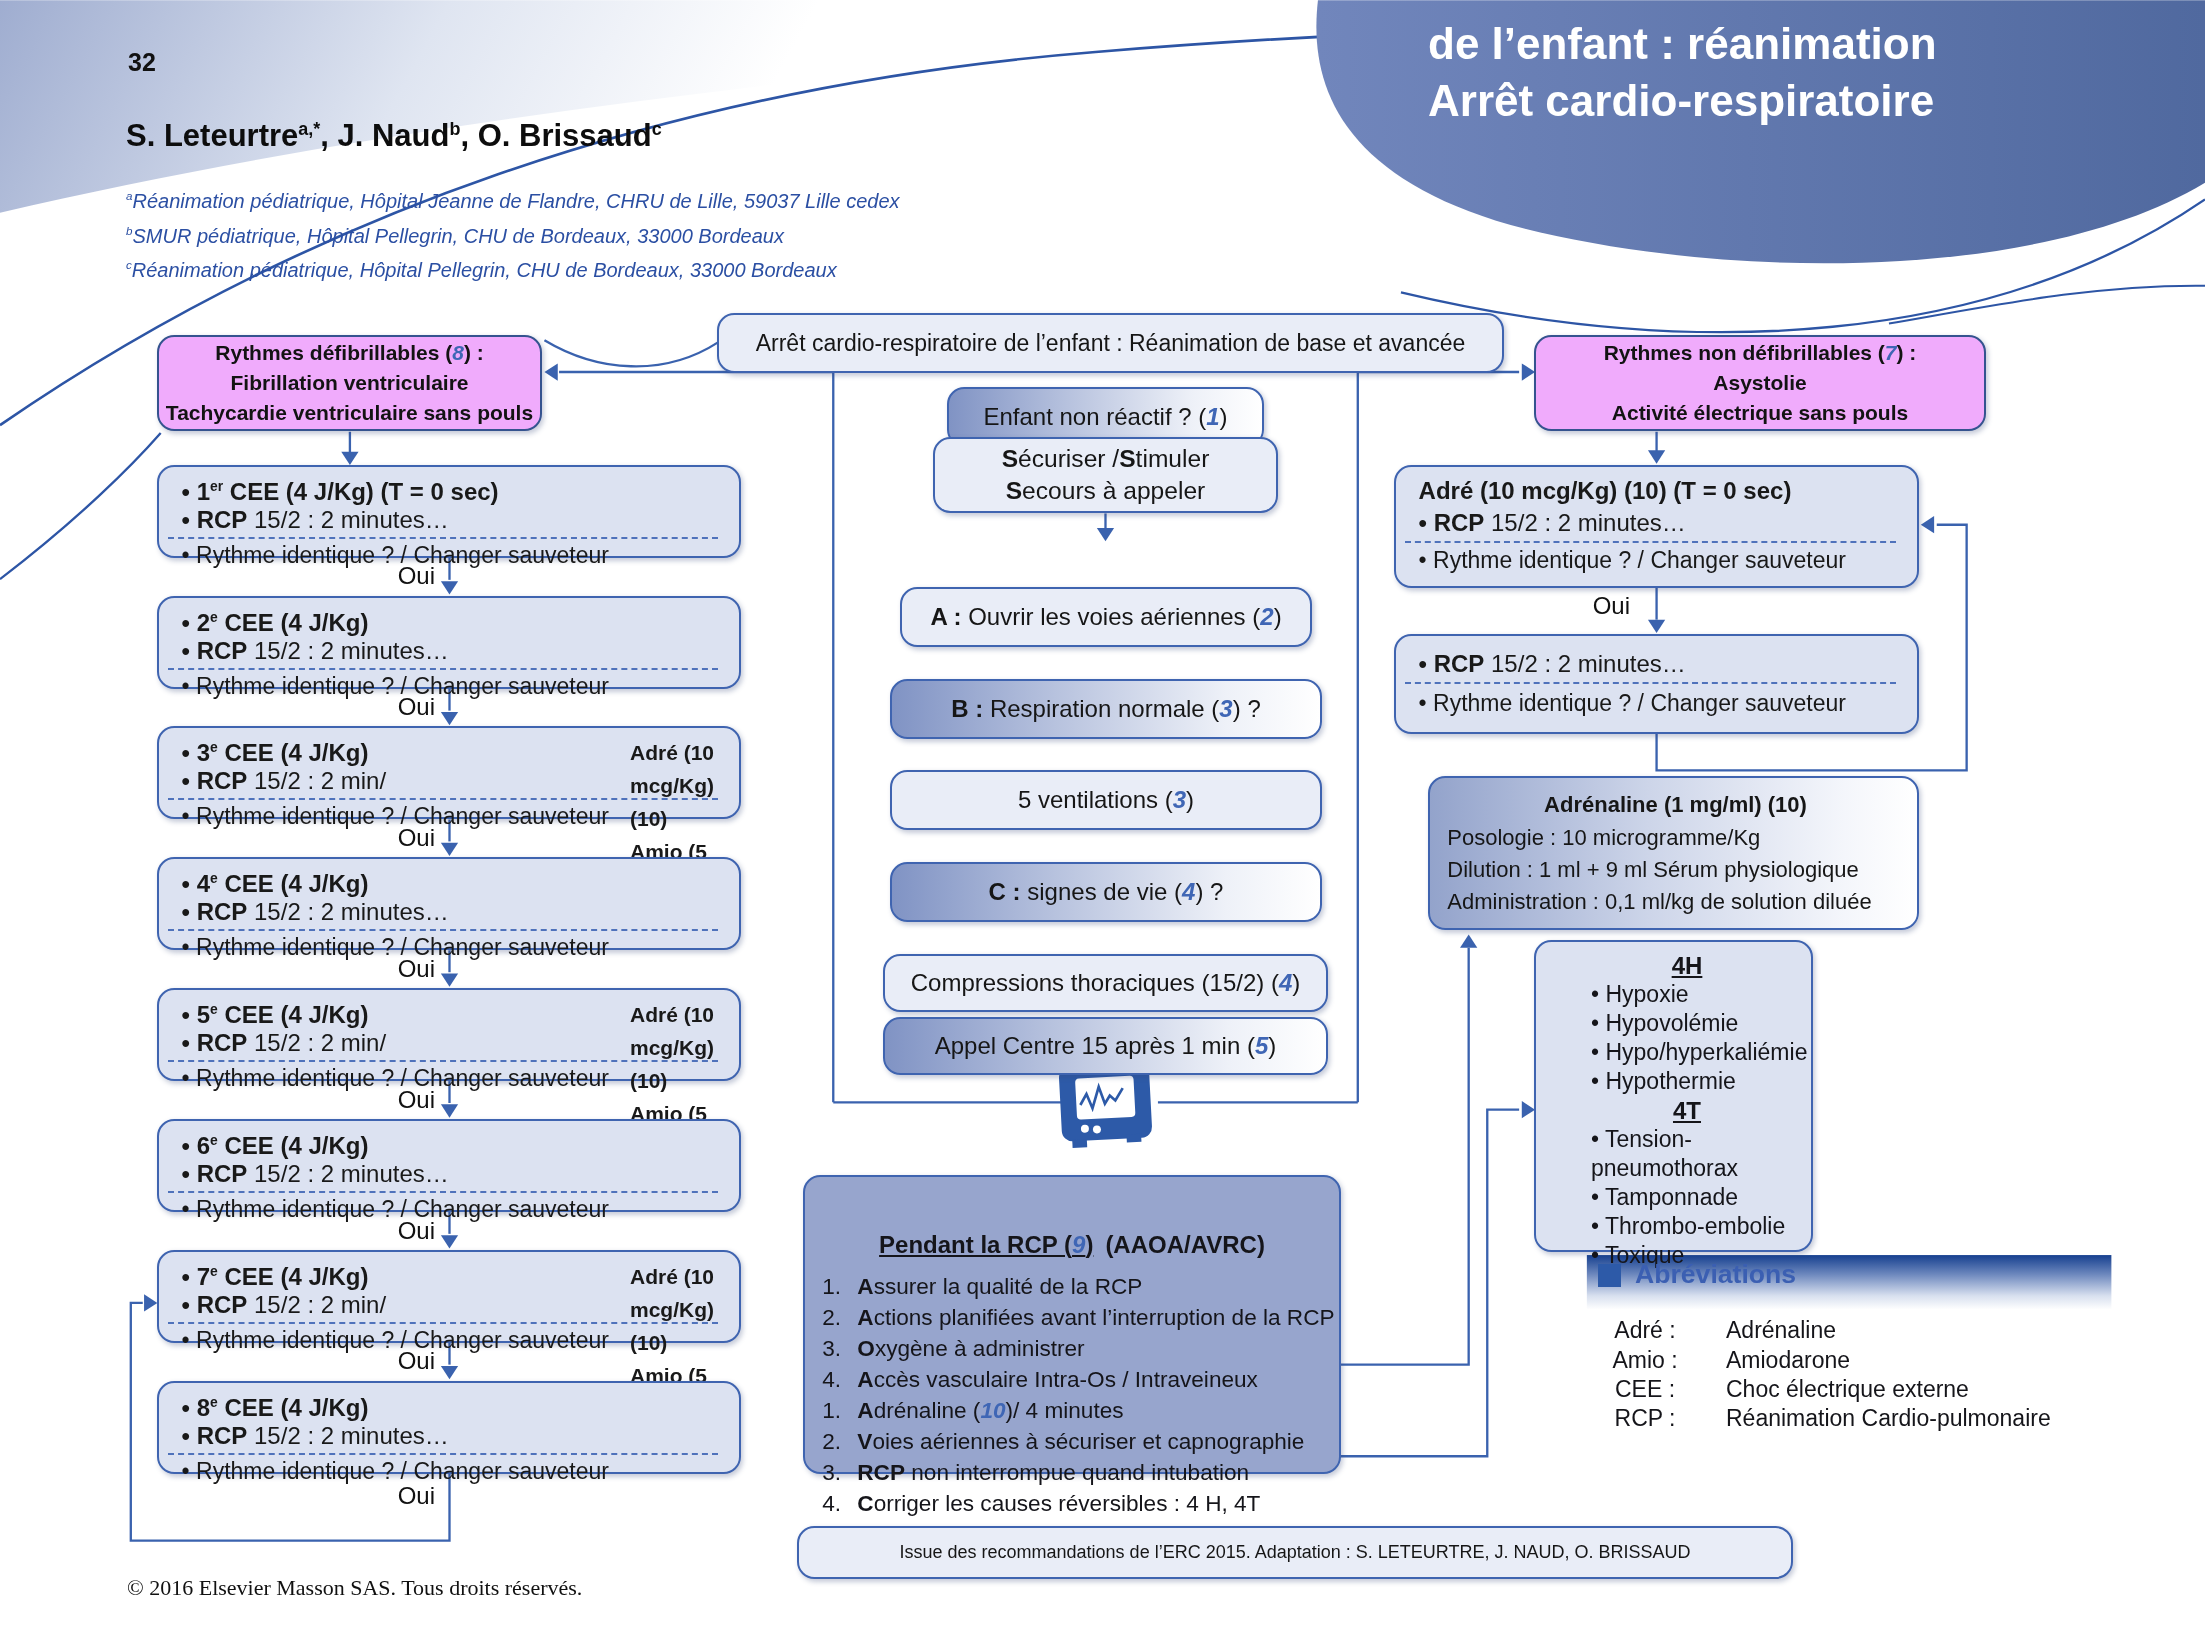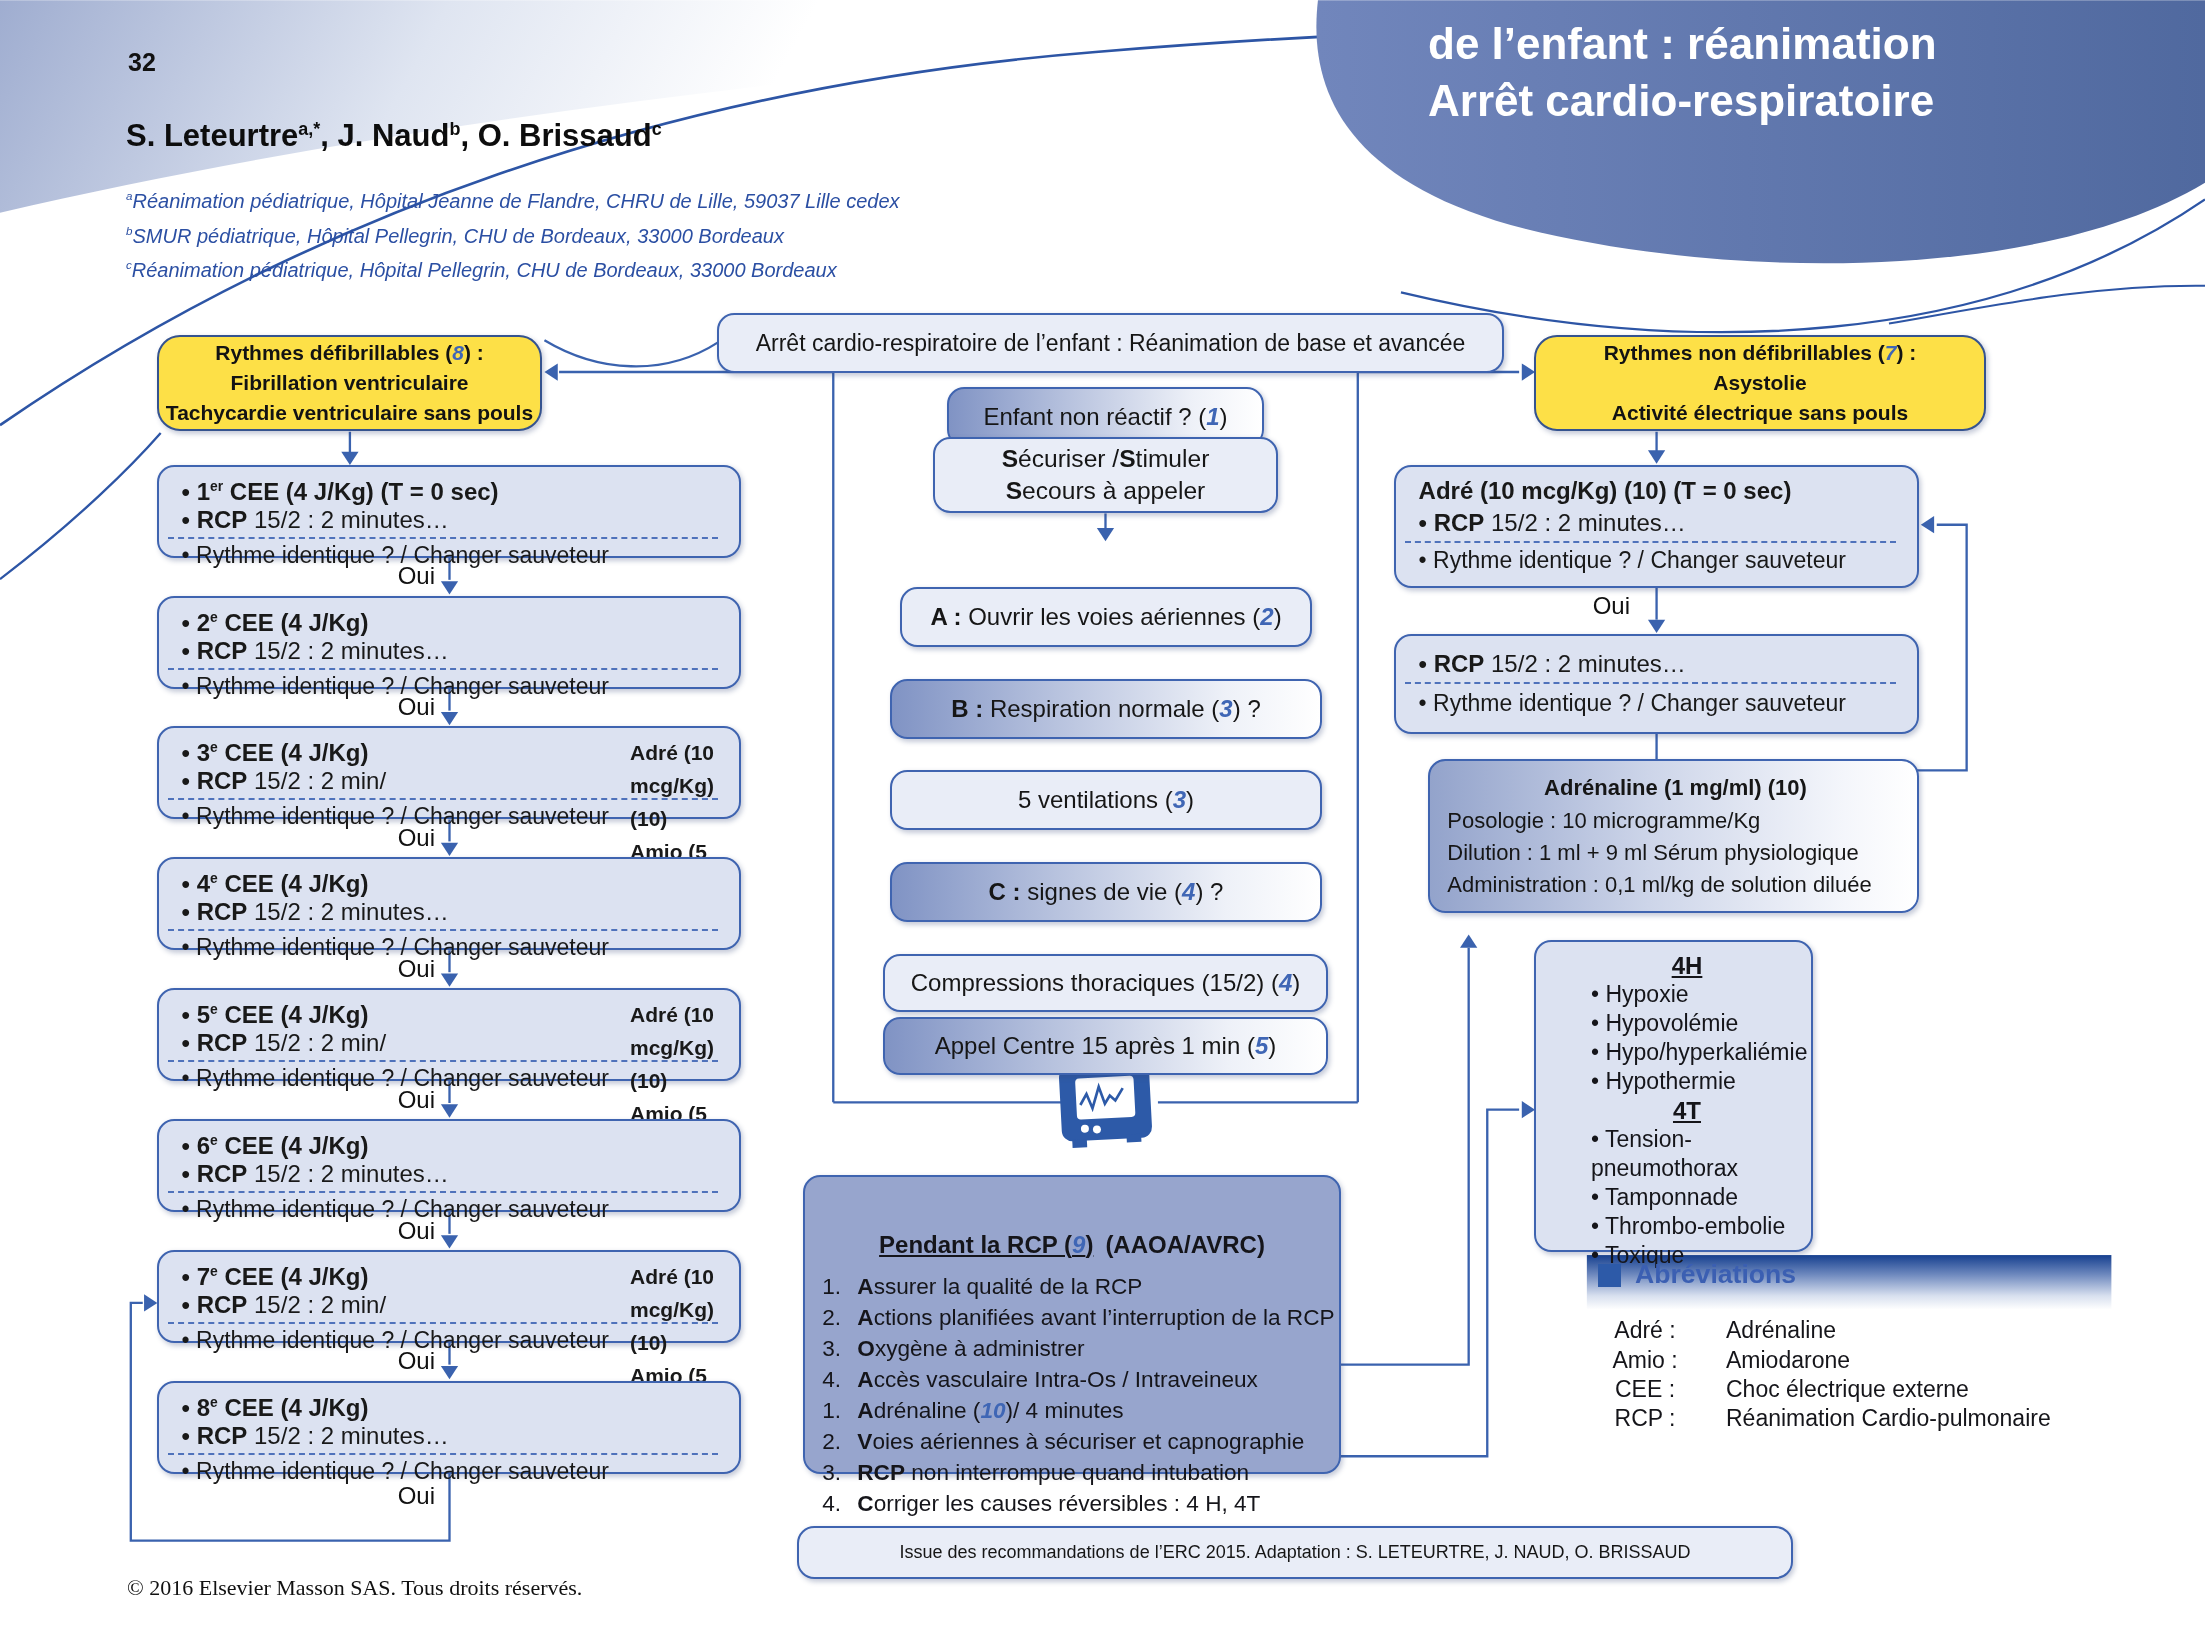--- a/index.html
+++ b/index.html
@@ -4,21 +4,21 @@
 <style>
   html,body{margin:0;padding:0;background:#ffffff;}
   #canvas{position:relative;width:2205px;height:1647px;background:#ffffff;
           font-family:"Liberation Sans",sans-serif;overflow:hidden;}
   .abs{position:absolute;}
   svg.layer{position:absolute;left:0;top:0;}
   .box{position:absolute;border:2px solid #3f64b0;border-radius:17.3px;box-sizing:border-box;
        box-shadow:2px 2.7px 5.3px rgba(50,70,120,.28);}
   .light{background:#dce2f1;padding-left:27px;}
   .lighter{background:#e9edf7;}
-  .dark{background:#fde047;border-color:#35538f;border-radius:23px;}
+  .dark{background:#f0abfc;border-color:#35538f;}
   .grad{background:linear-gradient(90deg,#8093c4 0%,#b7c2de 38%,#eef1f8 78%,#ffffff 100%);}
   .gradA{background:linear-gradient(90deg,#93a3cb 0%,#cdd5e9 45%,#f4f6fb 85%,#ffffff 100%);}
   .pendant{background:#97a5cd;}
   .ctr{display:flex;align-items:center;justify-content:center;text-align:right;margin-top:42px;}
   .col{display:flex;flex-direction:column;align-items:center;justify-content:center;text-align:center;}
   .b{font-weight:bold;}
   .n{color:#3f66b5;font-style:italic;font-weight:bold;}
   .sup{vertical-align:super;font-size:58%;}
   .dash{border-top:2px dashed #4f72bb;margin:2.7px 9.3px 2.7px -13.3px;}
   .cee{padding:5.3px 12px 0 22.6px;font-size:24px;color:#191919;}
@@ -294,21 +294,21 @@
   </div>
 
   <div class="box light rbox" style="left:1394px;top:634px;width:525px;height:100px;z-index:2">
     <div style="line-height:33px;padding-top:2.7px"><span class="b">• RCP</span><span> 15/2 : 2 minutes…</span></div>
     <div class="dash"></div>
     <div style="line-height:32px;font-size:23px">• Rythme identique ? / Changer sauveteur</div>
   </div>
 
   <div class="oui" style="left:1557px;top:590px;z-index:2">Oui</div>
 
-  <div class="box gradA" style="left:1428px;top:759px;width:491px;height:154px;padding:9.3px 13.3px 0 17.3px;font-size:22px;color:#161616;z-index:2">
+  <div class="box gradA" style="left:1428px;top:776px;width:491px;height:154px;padding:9.3px 13.3px 0 17.3px;font-size:22px;color:#161616;z-index:2">
     <div style="text-align:center;line-height:35px"><span class="b">Adrénaline</span><span class="b"> (1 mg/ml) (10)</span></div>
     <div style="line-height:32px">Posologie : 10 microgramme/Kg</div>
     <div style="line-height:32px">Dilution : 1 ml + 9 ml Sérum physiologique</div>
     <div style="line-height:32px">Administration : 0,1 ml/kg de solution diluée</div>
   </div>
 
   <div class="box light" style="left:1534px;top:940px;width:279px;height:312px;padding-top:9.3px;z-index:2">
     <div class="fourh-title">4H</div>
     <div class="fourh-row">• Hypoxie</div>
     <div class="fourh-row">• Hypovolémie</div>

